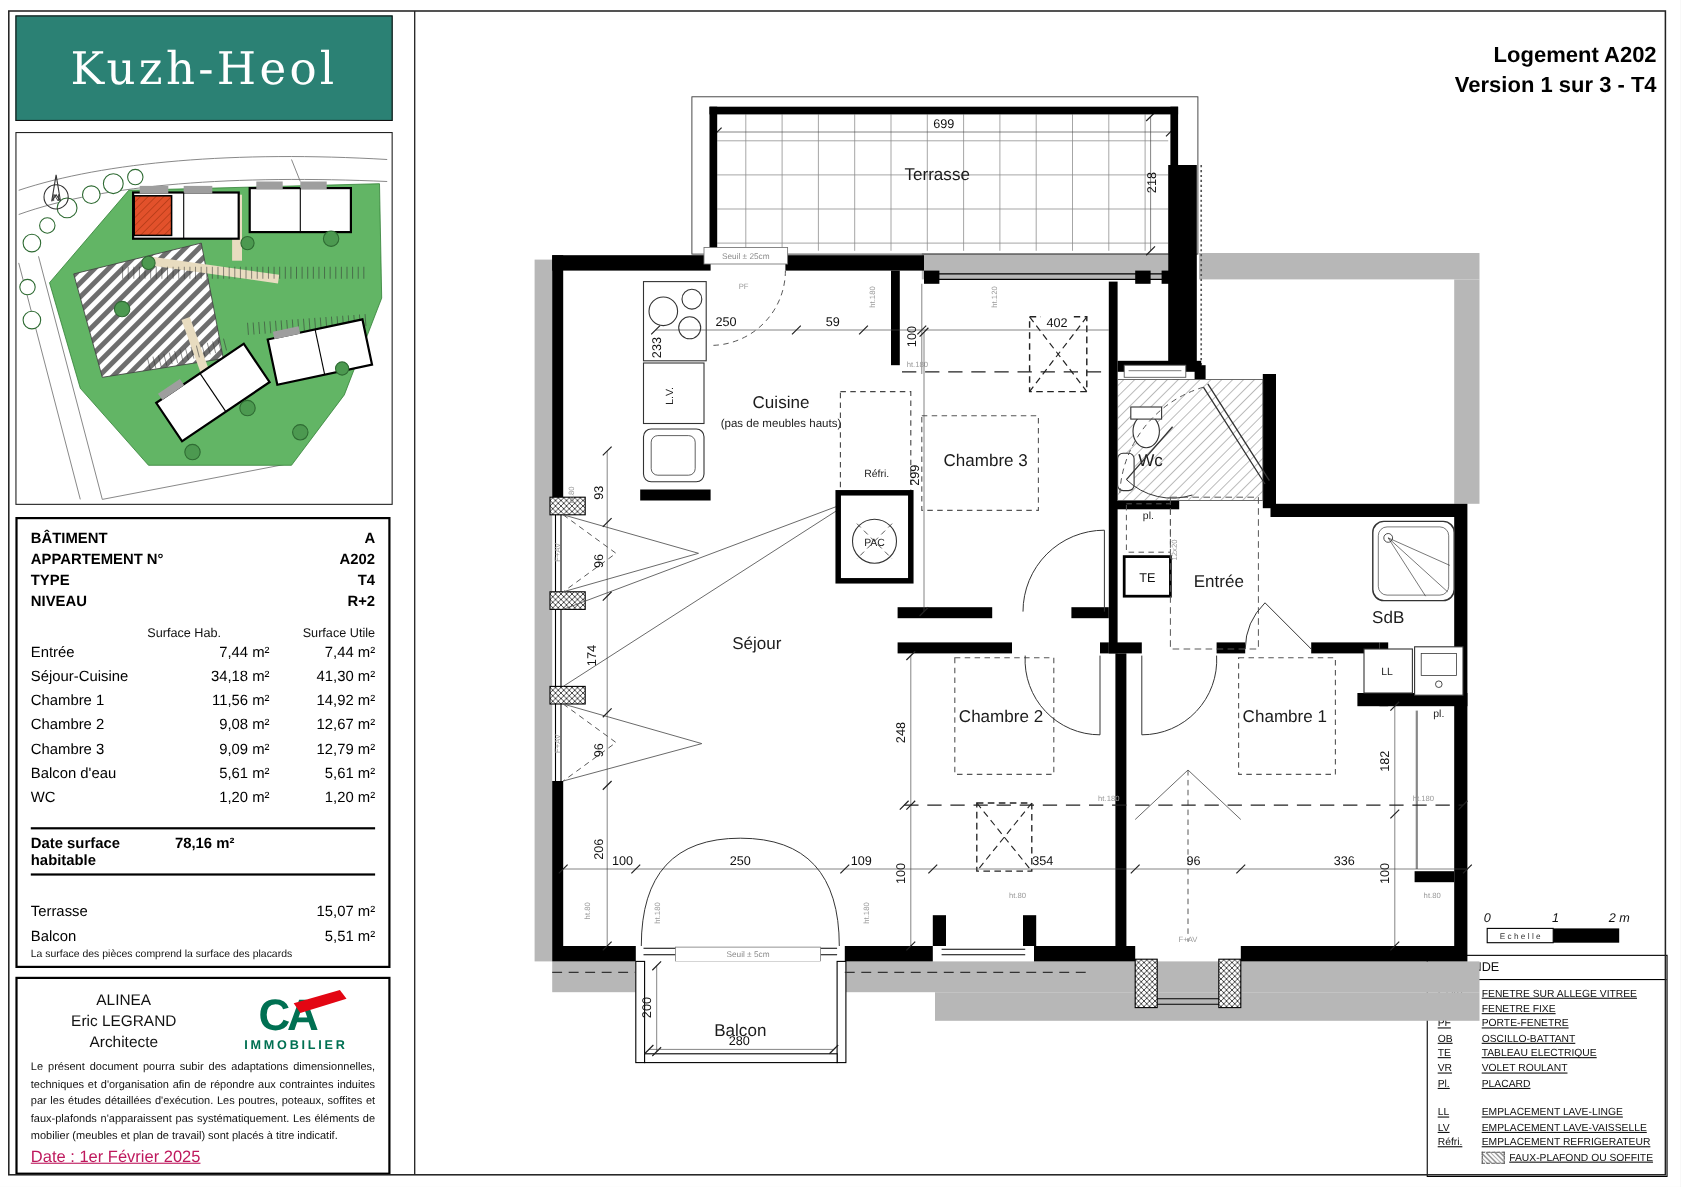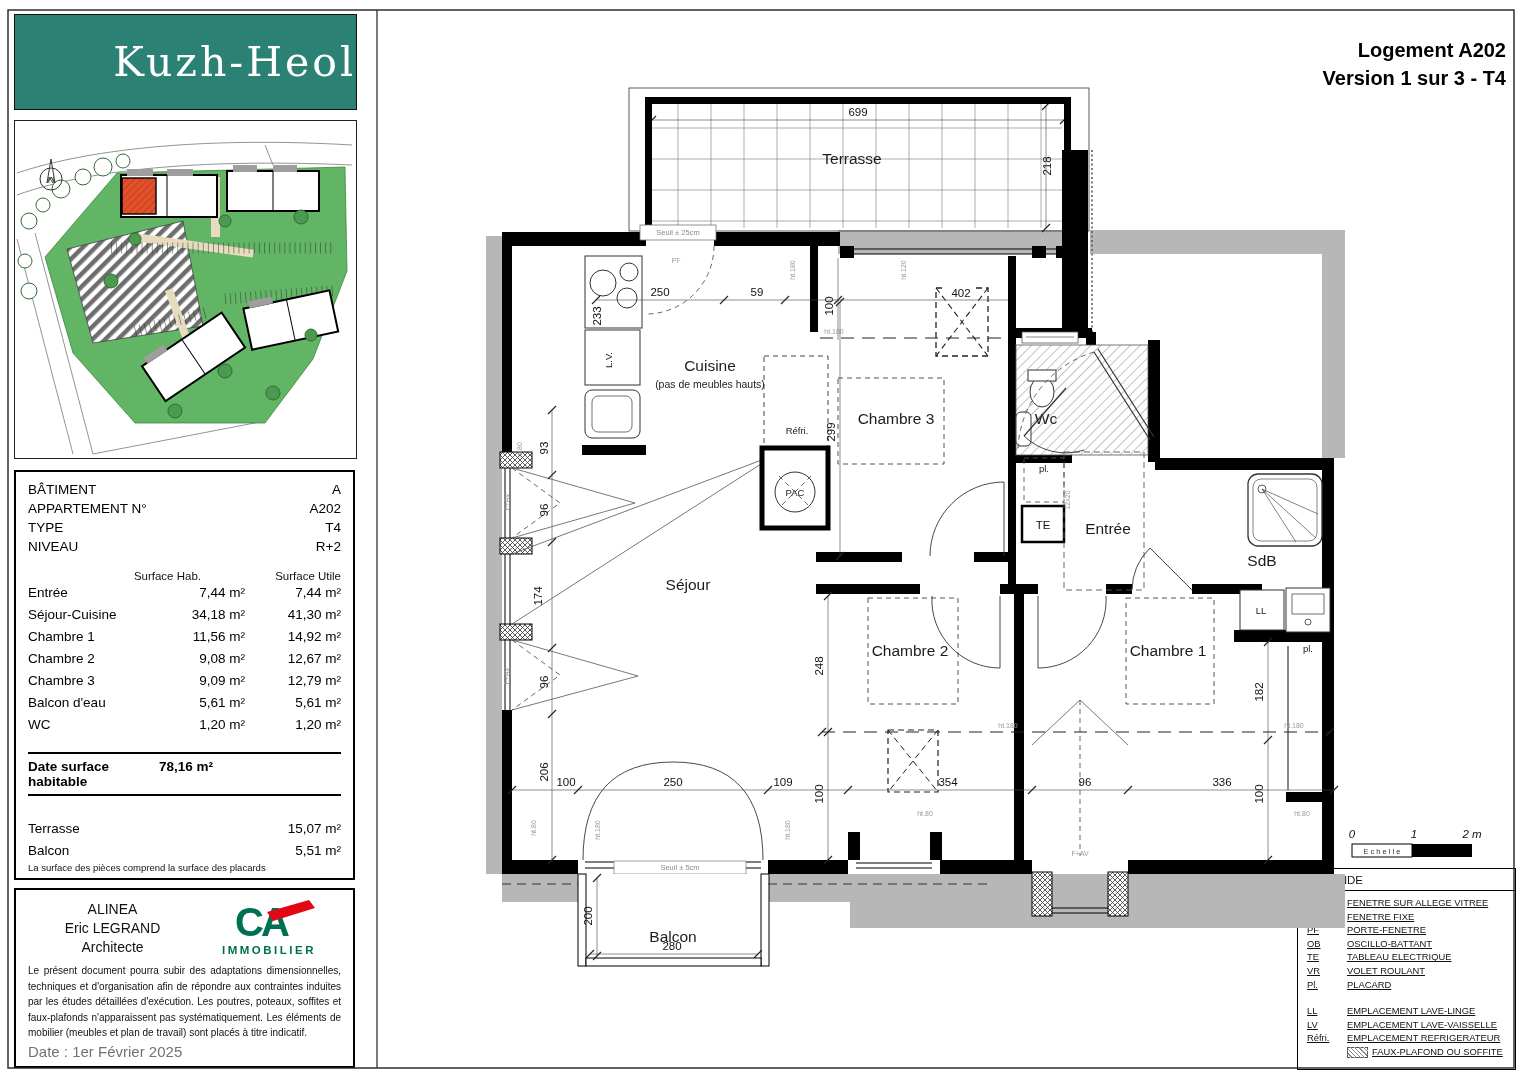--- a/index.html
+++ b/index.html
@@ -1,42 +1,42 @@
 <!DOCTYPE html>
 <html><head>
 <meta charset="utf-8">
 <style>
   html,body{margin:0;padding:0;background:#e9e9e9;}
   #page{position:relative;width:1528px;height:1079px;background:#fff;font-family:"Liberation Sans",sans-serif;overflow:hidden;}
   .abs{position:absolute;}
   
-  #logo-box{left:14px;top:14px;width:341px;height:94px;background:#2b8174;border:1px solid #111;display:flex;align-items:center;justify-content:flex-end;}
+  #logo-box{left:14px;top:14px;width:341px;height:94px;background:#2b8174;border:1px solid #111;display:flex;align-items:center;justify-content:center;}
   #logo-box span{color:#fff;font-family:"DejaVu Serif",serif;font-size:41px;letter-spacing:3px;font-weight:400;}
   #siteplan-box{left:14px;top:120px;width:341px;height:337px;border:1px solid #222;background:#fff;}
   #info-box{left:14px;top:470px;width:341px;height:410px;border:2px solid #000;box-sizing:border-box;padding:8px 12px 6px 12px;display:flex;flex-direction:column;}
-  .ib-field{display:flex;justify-content:space-between;font-weight:normal;font-size:13.5px;line-height:19px;}
+  .ib-field{display:flex;justify-content:space-between;font-weight:bold;font-size:13.5px;line-height:19px;}
   .ib-head{display:flex;font-size:11.5px;margin-top:14px;color:#111;gap:44px;}
   .ib-head .c1{flex:1;}
   .ib-head .c2{width:88px;text-align:right;}
   .ib-head .c3{width:96px;text-align:right;}
   .ib-row{display:flex;font-size:13.5px;line-height:22px;}
   .ib-row .c1{flex:1;}
   .ib-row .c2{width:88px;text-align:right;}
   .ib-row .c3{width:96px;text-align:right;}
   .ib-total{display:flex;font-weight:bold;font-size:13.5px;border-top:2px solid #000;border-bottom:2px solid #000;padding:5px 0;margin-top:16px;}
   .ib-total .c1{flex:1;}
   .ib-total .c2{width:110px;text-align:left;}
   .ib-extras{margin-top:22px;}
   .ib-foot{margin-top:auto;font-size:9.5px;color:#111;}
   #architect-box{left:14px;top:888px;width:341px;height:180px;border:2px solid #000;box-sizing:border-box;padding:8px 12px 6px 12px;display:flex;flex-direction:column;}
   .arch-top{display:flex;align-items:center;}
   .arch-names{width:54%;text-align:center;font-size:14px;line-height:19px;color:#111;}
   .arch-logo{flex:1;display:flex;justify-content:center;}
   .arch-text{font-size:10px;line-height:15.5px;text-align:justify;color:#111;margin-top:5px;}
-  .arch-date{margin-top:auto;font-size:15px;color:#737373;}
+  .arch-date{margin-top:auto;font-size:15px;color:#be185d;text-decoration:underline;}
   
   #title-box{right:22px;top:36px;text-align:right;font-weight:bold;font-size:20px;line-height:28px;color:#000;}
   #legend-box{left:1297px;top:868px;width:219px;height:202px;border:1.5px solid #000;box-sizing:border-box;font-size:9.4px;color:#111;}
   #legend-title{font-size:11.5px;padding:5px 0 4px 10px;border-bottom:1.5px solid #000;}
   .lg-row{display:flex;padding-left:9px;line-height:13.6px;}
   .lg-row.gap{margin-top:13px;}
   .lg-abbr{width:40px;}
   .lg-swatch{display:inline-block;width:19px;height:9px;border:1px dashed #555;background:repeating-linear-gradient(45deg,#fff 0 2px,#888 2px 3px);}
   svg text{font-family:"Liberation Sans",sans-serif;}
   .rm{font-size:15.5px;fill:#1c1c1c;text-anchor:middle;}

